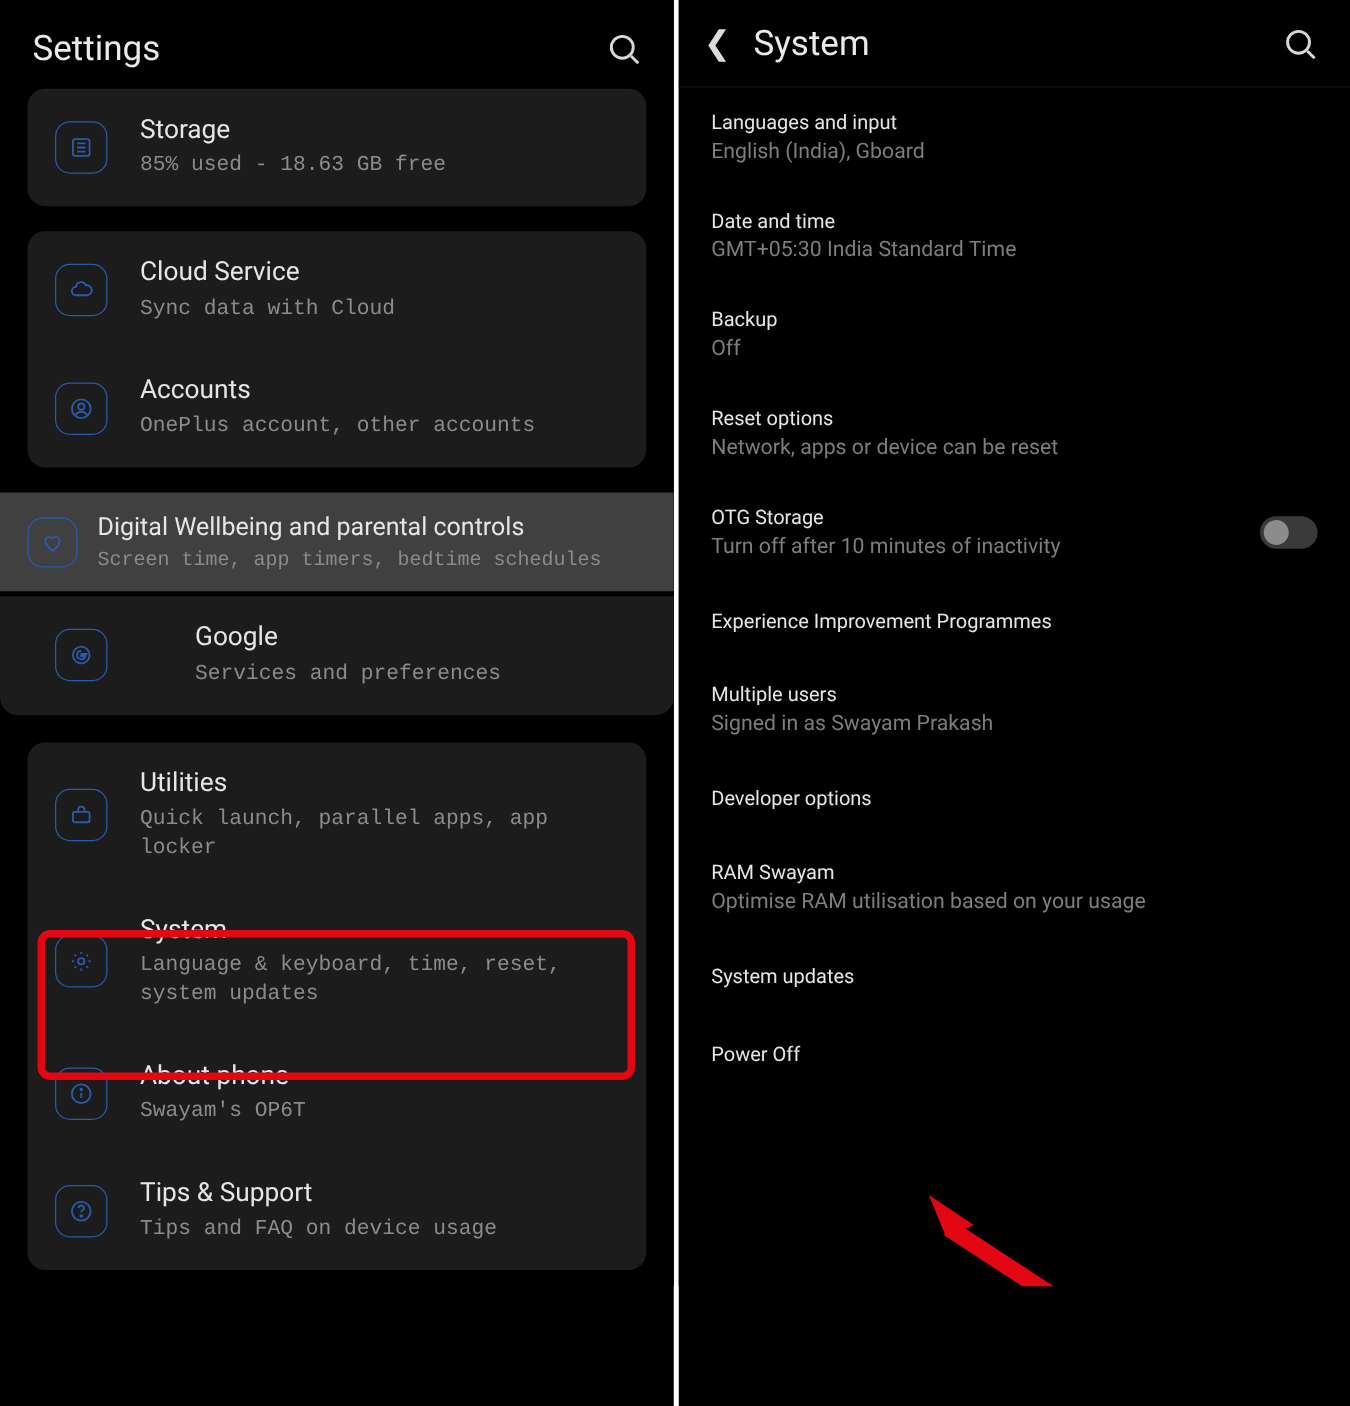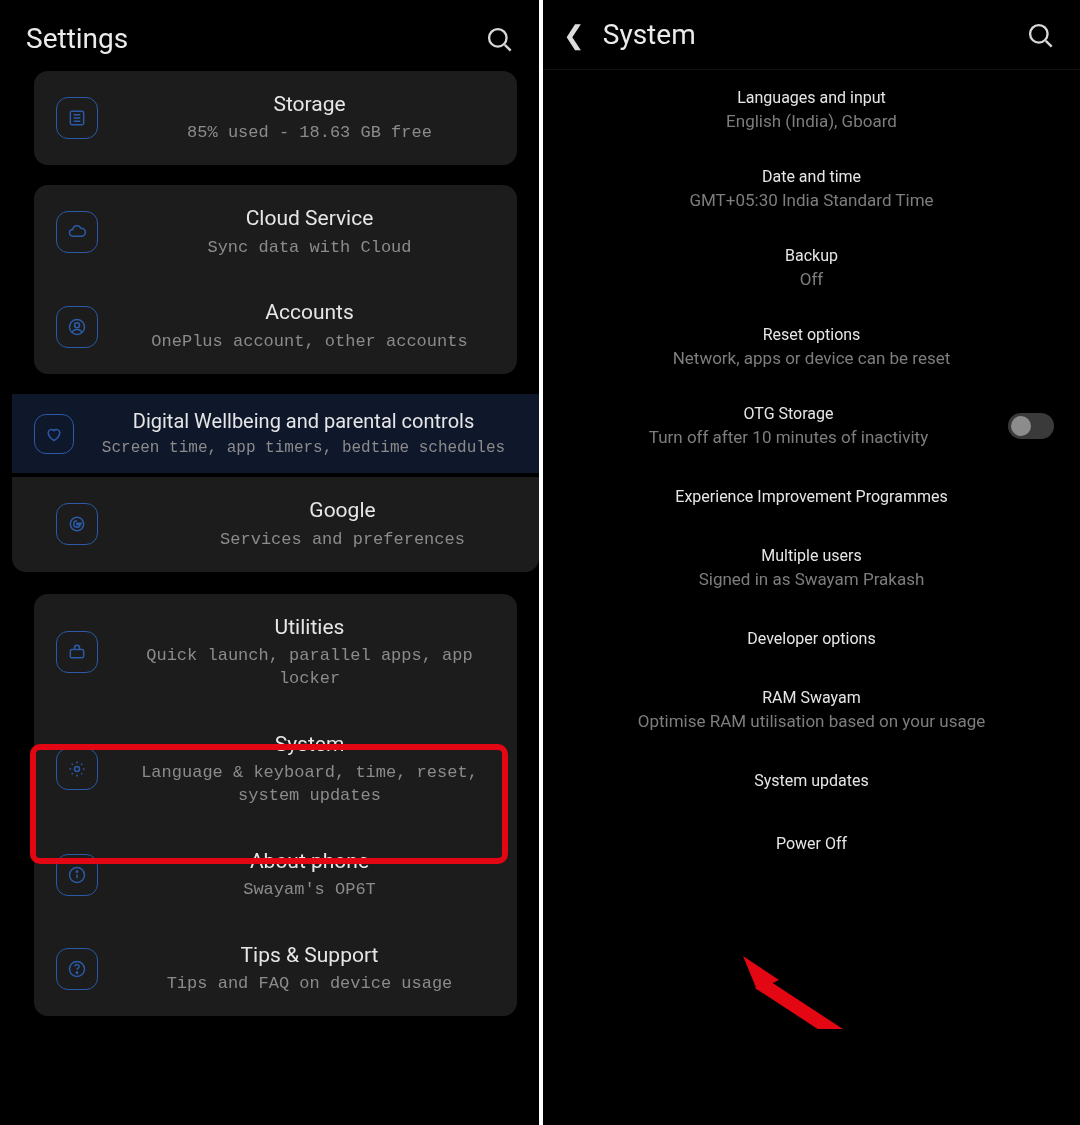--- a/index.html
+++ b/index.html
@@ -10,21 +10,20 @@
     font-family: -apple-system, BlinkMacSystemFont, "Segoe UI", Roboto, sans-serif;
     color: #e8e8e8;
     display: flex;
     overflow: hidden;
   }
   .pane {
     position: relative;
     height: 1029px;
     background: #000;
     overflow: hidden;
-    text-align: center;
   }
   .pane-left { width: 539px; }
   .divider {
     width: 4px;
     background: #fff;
     height: 1125px;
   }
   .pane-right { width: 537px; }
 
   
@@ -46,21 +45,21 @@
   }
   .back-chevron {
     font-size: 26px;
     color: #dcdcdc;
     line-height: 1;
   }
   .search-icon svg { width: 28px; height: 28px; display: block; }
   .search-icon svg * { stroke: #d8d8d8; fill: none; stroke-width: 2; }
 
   
-  .left-content { padding: 0 22px 22px 22px; margin-left: 12px; }
+  .left-content { padding: 0 22px 22px 22px; }
   .group {
     background: #1c1c1c;
     border-radius: 14px;
     margin-bottom: 20px;
     overflow: hidden;
   }
   .item {
     display: flex;
     align-items: center;
     padding: 20px 22px;
@@ -208,21 +207,21 @@
             </svg>
         </div>
         <div class="item-text">
           <div class="item-title">Accounts</div>
           <div class="item-sub">OnePlus account, other accounts</div>
         </div>
       </div>
     </div>
 
     <div style="margin:0 -22px 22px -22px;">
-      <div class="item item-tight" style="background:#0f172a;padding-left:22px;padding-right:22px;">
+      <div class="item item-tight" style="background:#404040;padding-left:22px;padding-right:22px;">
         <div class="icon-box">
           <svg viewBox="0 0 24 24">
               <path d="M12 20s-7-4.5-7-10a4 4 0 0 1 7-2 4 4 0 0 1 7 2c0 5.5-7 10-7 10z"></path>
             </svg>
         </div>
         <div class="item-text">
           <div class="item-title">Digital Wellbeing and parental controls</div>
           <div class="item-sub">Screen time, app timers, bedtime schedules</div>
         </div>
       </div>

